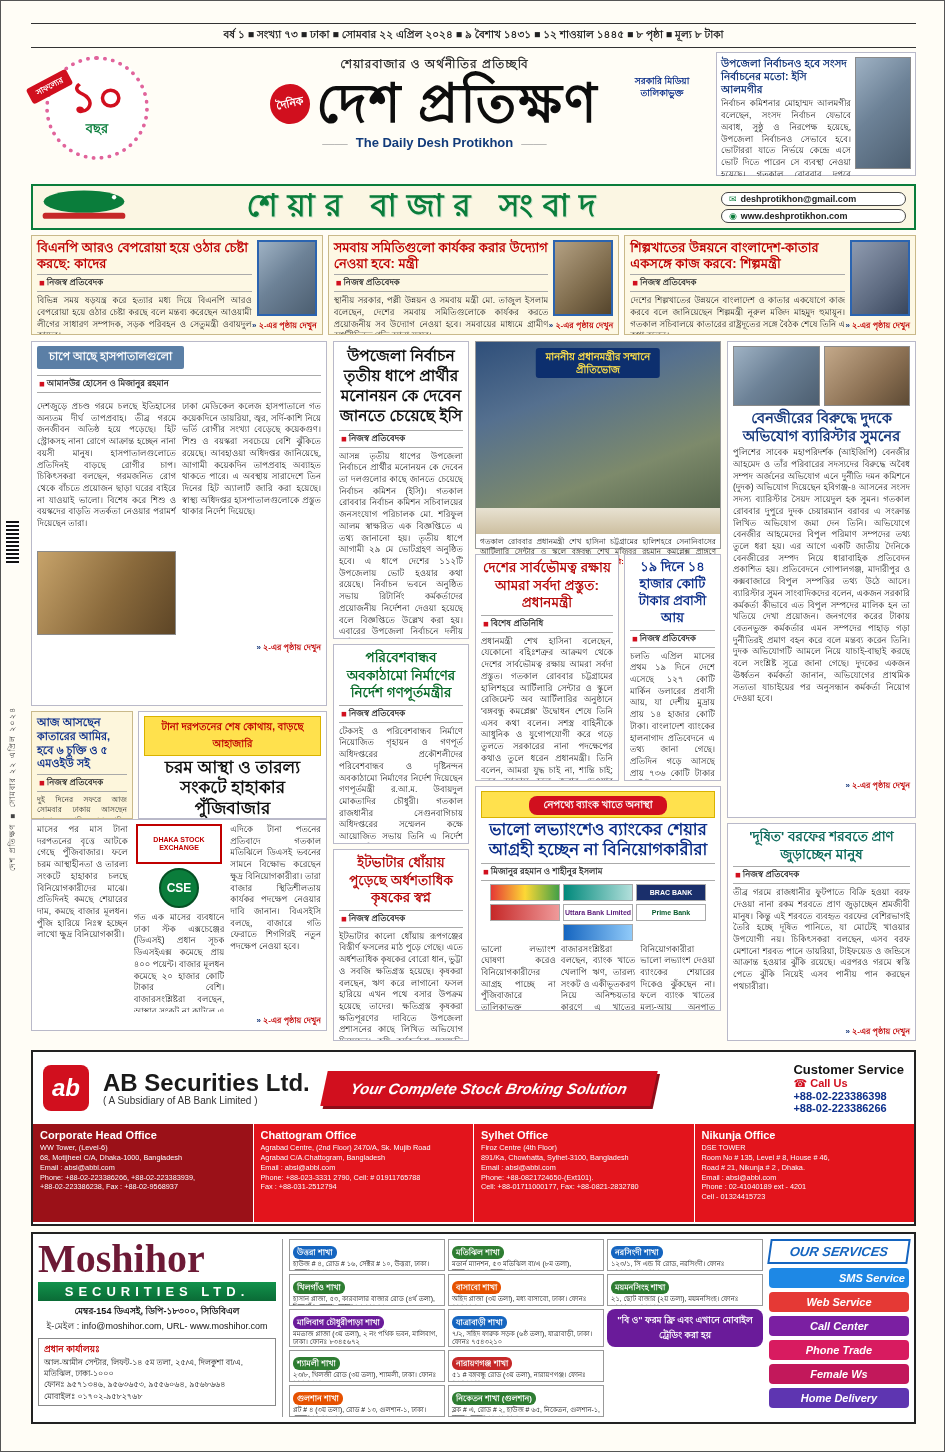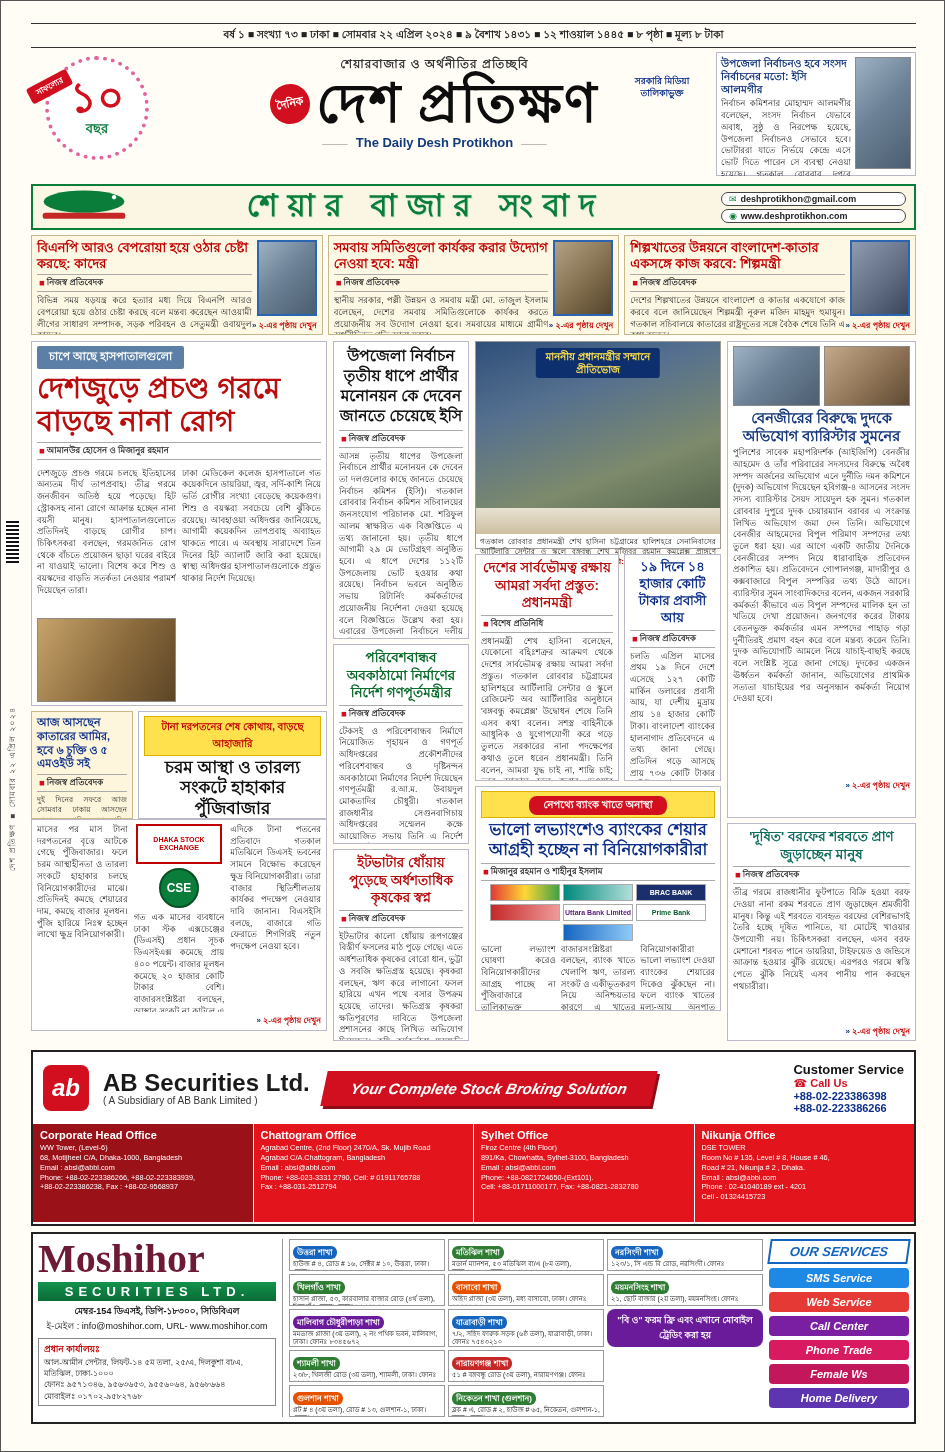--- a/index.html
+++ b/index.html
@@ -187,21 +187,21 @@
   .bh-blue{ background:#1565c0; } .bh-green{ background:#2e7d32; }
   .bh-orange{ background:#e65100; } .bh-purple{ background:#6a1b9a; } .bh-red{ background:#c62828; }
   .branch-line{ font-size:6.8px; line-height:1.25; }
   .mosh-note{ background:#6a1b9a; color:#fff; font-size:9px; font-weight:bold; border-radius:8px;
     padding:4px 6px; text-align:center; display:flex; align-items:center; justify-content:center;}
   .mosh-services{ flex:0 0 140px; display:flex; flex-direction:column; gap:4px; }
   .svc-title{ border:2px solid #1565c0; color:#1565c0; font-size:13px; font-weight:bold;
     font-style:italic; text-align:center; padding:3px; transform:skewX(-8deg); background:#fff;}
   .svc{ color:#fff; font-size:11px; font-weight:bold; font-style:italic; text-align:center;
     padding:4px; border-radius:4px; }
-  .svc0{background:#1e88e5;} .svc1{background:#e53935;} .svc2{background:#7b1fa2;text-align:center;}
+  .svc0{background:#1e88e5;text-align:right;} .svc1{background:#e53935;} .svc2{background:#7b1fa2;text-align:center;}
   .svc3{background:#d81b60;} .svc4{background:#c2185b;} .svc5{background:#5e35b1;}
 </style>
 </head>
 <body>
 
 <div class="page">
 
   <div class="side-strip">
     <div class="barcode"></div>
     <div class="side-text">দেশ প্রতিক্ষণ ■ সোমবার ২২ এপ্রিল ২০২৪</div>
@@ -286,21 +286,20 @@
       <div class="photo strip-photo" style="background:linear-gradient(135deg,#8f9bb0,#5d6a80 60%,#39465c)"></div>
       <div class="more">২-এর পৃষ্ঠায় দেখুন</div>
     </div>
   </div>
 
   <div class="main">
 
     <div class="col col1">
       <div class="art heat article-border">
         <span class="kicker-blue">চাপে আছে হাসপাতালগুলো</span>
-        <div class="heat-headline">দেশজুড়ে প্রচণ্ড গরমে বাড়ছে নানা রোগ</div>
         <div class="byline">আমানউর হোসেন ও মিজানুর রহমান</div>
         <div class="heat-body">
           <div class="heat-col">
             <div class="small-body" style="height:146px">দেশজুড়ে প্রচণ্ড গরমে চলছে ইতিহাসের অন্যতম দীর্ঘ তাপপ্রবাহ। তীব্র গরমে জনজীবন অতিষ্ঠ হয়ে পড়েছে। হিট স্ট্রোকসহ নানা রোগে আক্রান্ত হচ্ছেন নানা বয়সী মানুষ। হাসপাতালগুলোতে প্রতিদিনই বাড়ছে রোগীর চাপ। চিকিৎসকরা বলছেন, গরমজনিত রোগ থেকে বাঁচতে প্রয়োজন ছাড়া ঘরের বাইরে না যাওয়াই ভালো। বিশেষ করে শিশু ও বয়স্কদের বাড়তি সতর্কতা নেওয়ার পরামর্শ দিয়েছেন তারা।</div>
             <div class="photo heat-photo"></div>
           </div>
           <div class="heat-col">
             <div class="small-body" style="height:236px">ঢাকা মেডিকেল কলেজ হাসপাতালে গত কয়েকদিনে ডায়রিয়া, জ্বর, সর্দি-কাশি নিয়ে ভর্তি রোগীর সংখ্যা বেড়েছে কয়েকগুণ। শিশু ও বয়স্করা সবচেয়ে বেশি ঝুঁকিতে রয়েছে। আবহাওয়া অধিদপ্তর জানিয়েছে, আগামী কয়েকদিন তাপপ্রবাহ অব্যাহত থাকতে পারে। এ অবস্থায় সারাদেশে তিন দিনের হিট অ্যালার্ট জারি করা হয়েছে। স্বাস্থ্য অধিদপ্তর হাসপাতালগুলোকে প্রস্তুত থাকার নির্দেশ দিয়েছে।</div>
           </div>
         </div>

